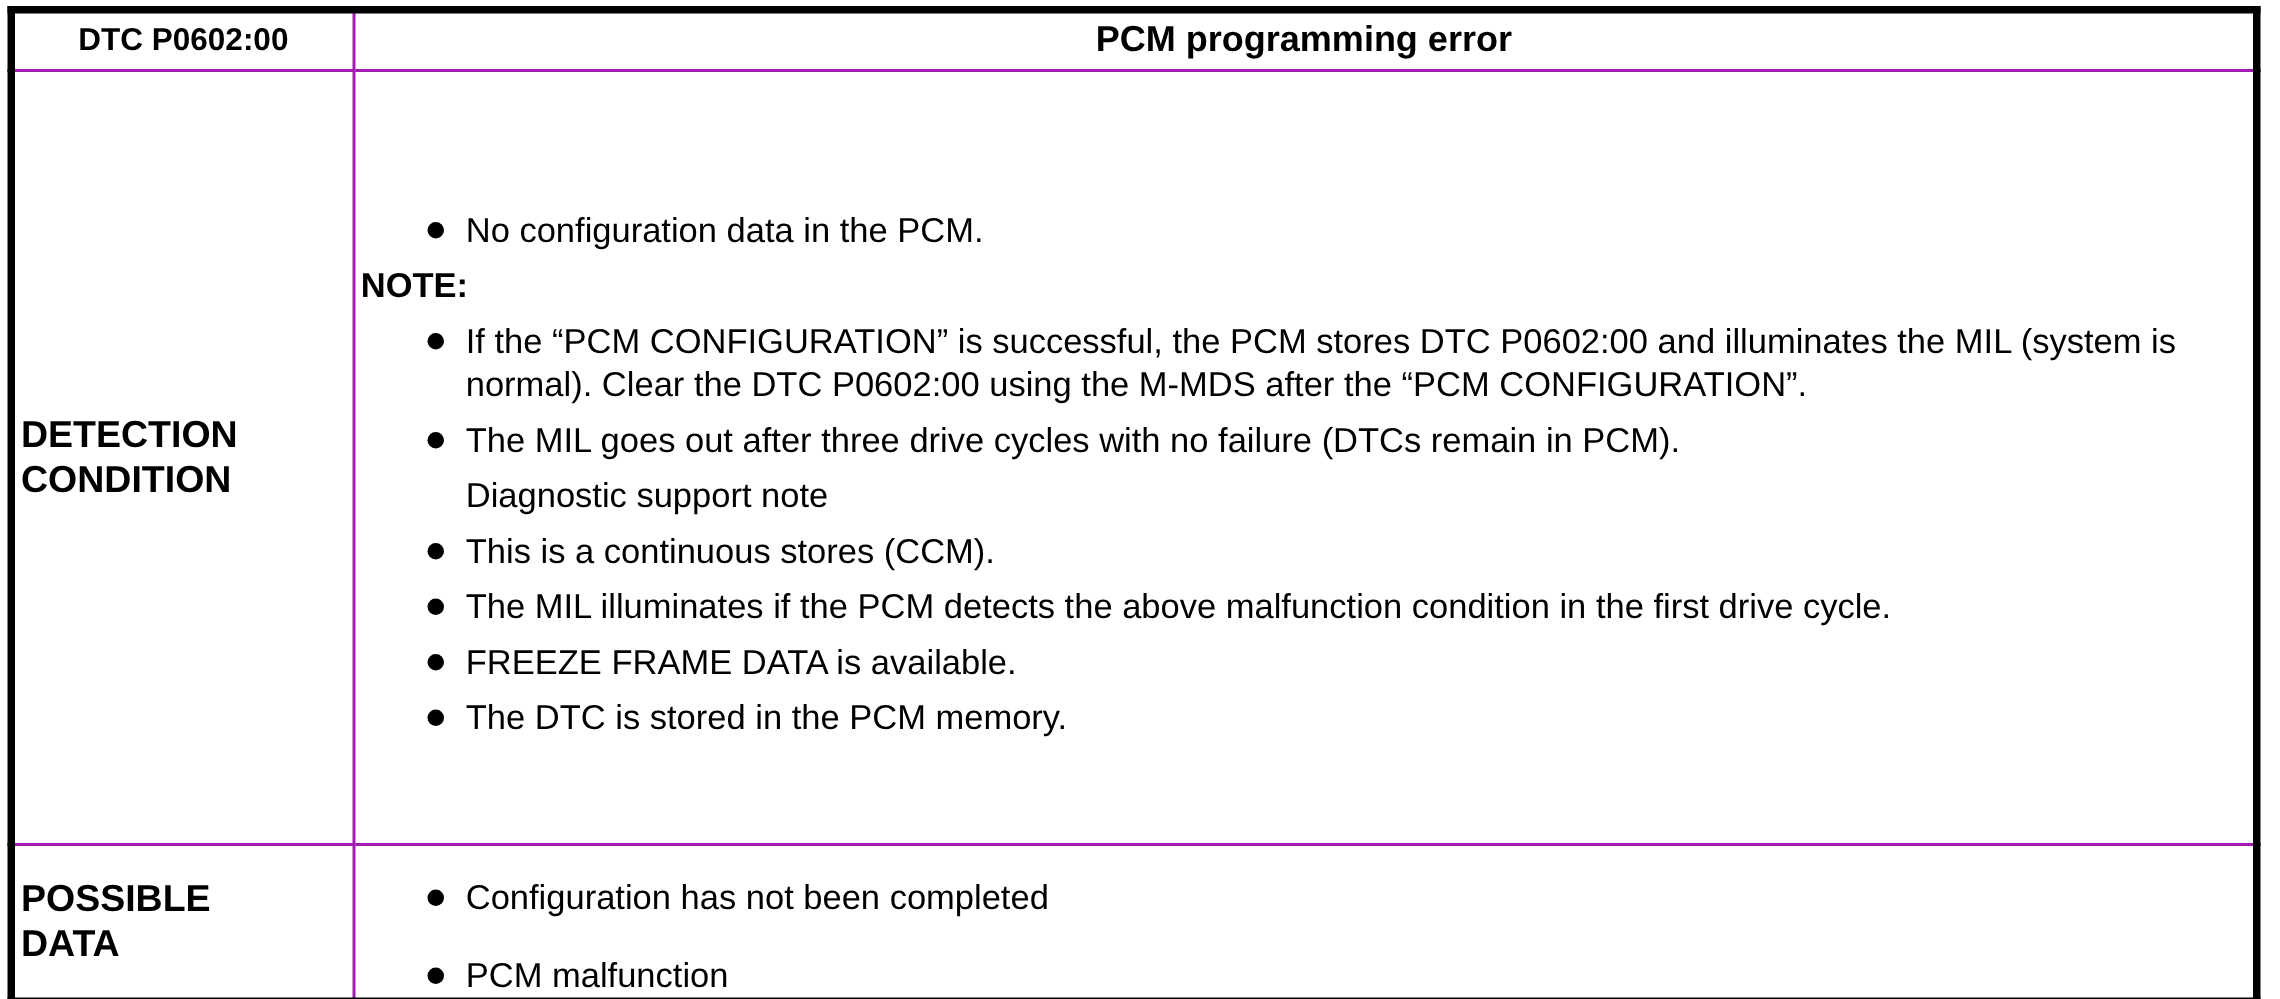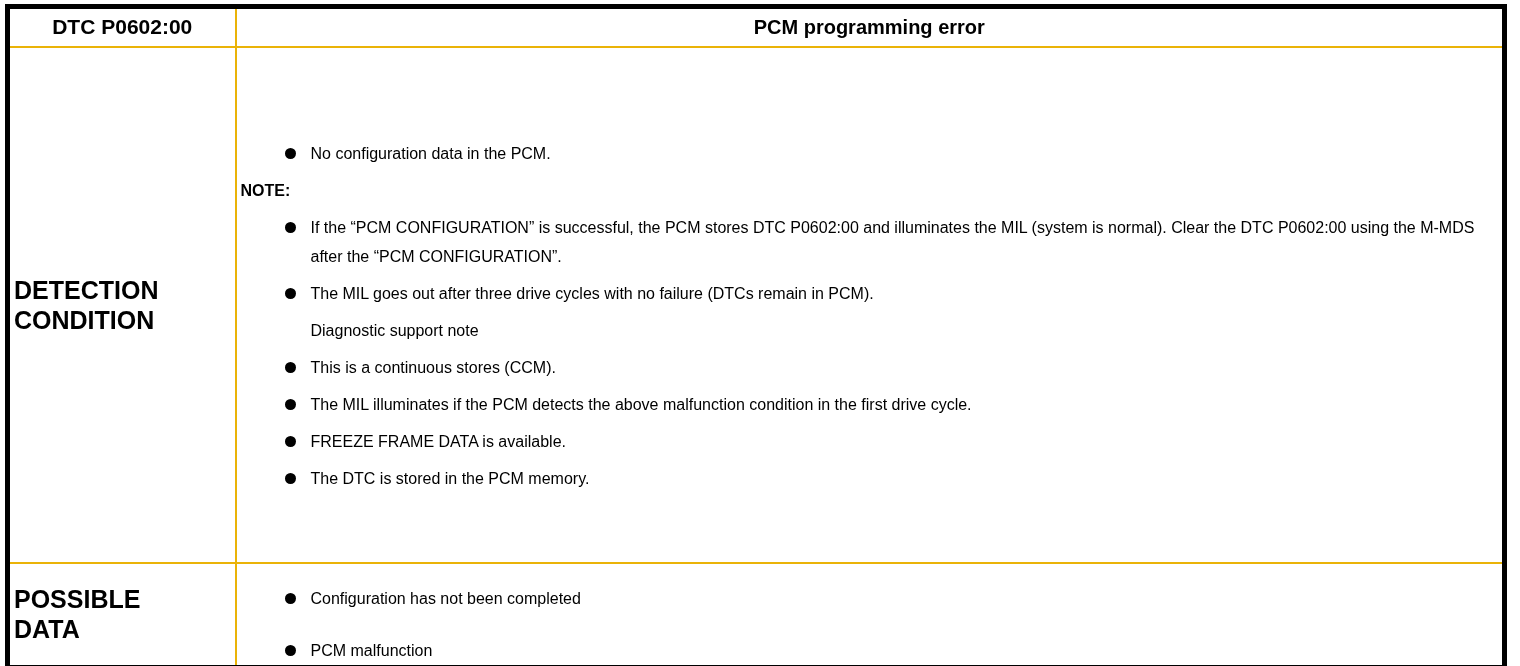--- a/index.html
+++ b/index.html
@@ -10,21 +10,21 @@
     color: #000000;
   }
   .dtc-table {
     position: absolute;
     left: 5px; top: 4px;
     width: 1502px; height: 656px;
     border-collapse: collapse;
     table-layout: fixed;
   }
   .dtc-table { border: 5px solid #000; }
-  .dtc-table td { border: 2px solid #eab308; vertical-align: middle; }
+  .dtc-table td { border: 2px solid #a21caf; vertical-align: middle; }
   col.c-label { width: 228px; }
 
   tr.header-row { height: 40px; }
   tr.detection-row { height: 516px; }
   tr.cause-row { height: 96px; }
 
   .label-cell {
     padding: 0 10px 0 4px;
     font-weight: bold;
     font-size: 25px;
@@ -35,28 +35,28 @@
 
   .dtc-code-cell {
     text-align: center;
     font-weight: bold;
     font-size: 21px;
     padding: 0;
   }
   .header-title-cell {
     text-align: center;
     font-weight: bold;
-    font-size: 20px;
+    font-size: 24px;
     padding: 0;
   }
 
   .content-cell {
     vertical-align: top;
     padding: 10px 12px 0 4px;
-    font-size: 16px;
+    font-size: 23px;
     line-height: 29px;
   }
   .content-cell .item { margin-top: 8px; }
   .content-cell .item:first-child { margin-top: 12px; }
 
   .bullet-item { display: flex; align-items: flex-start; padding-left: 44px; }
   .bullet-marker {
     flex: 0 0 auto;
     width: 11px; height: 11px;
     border-radius: 50%;

